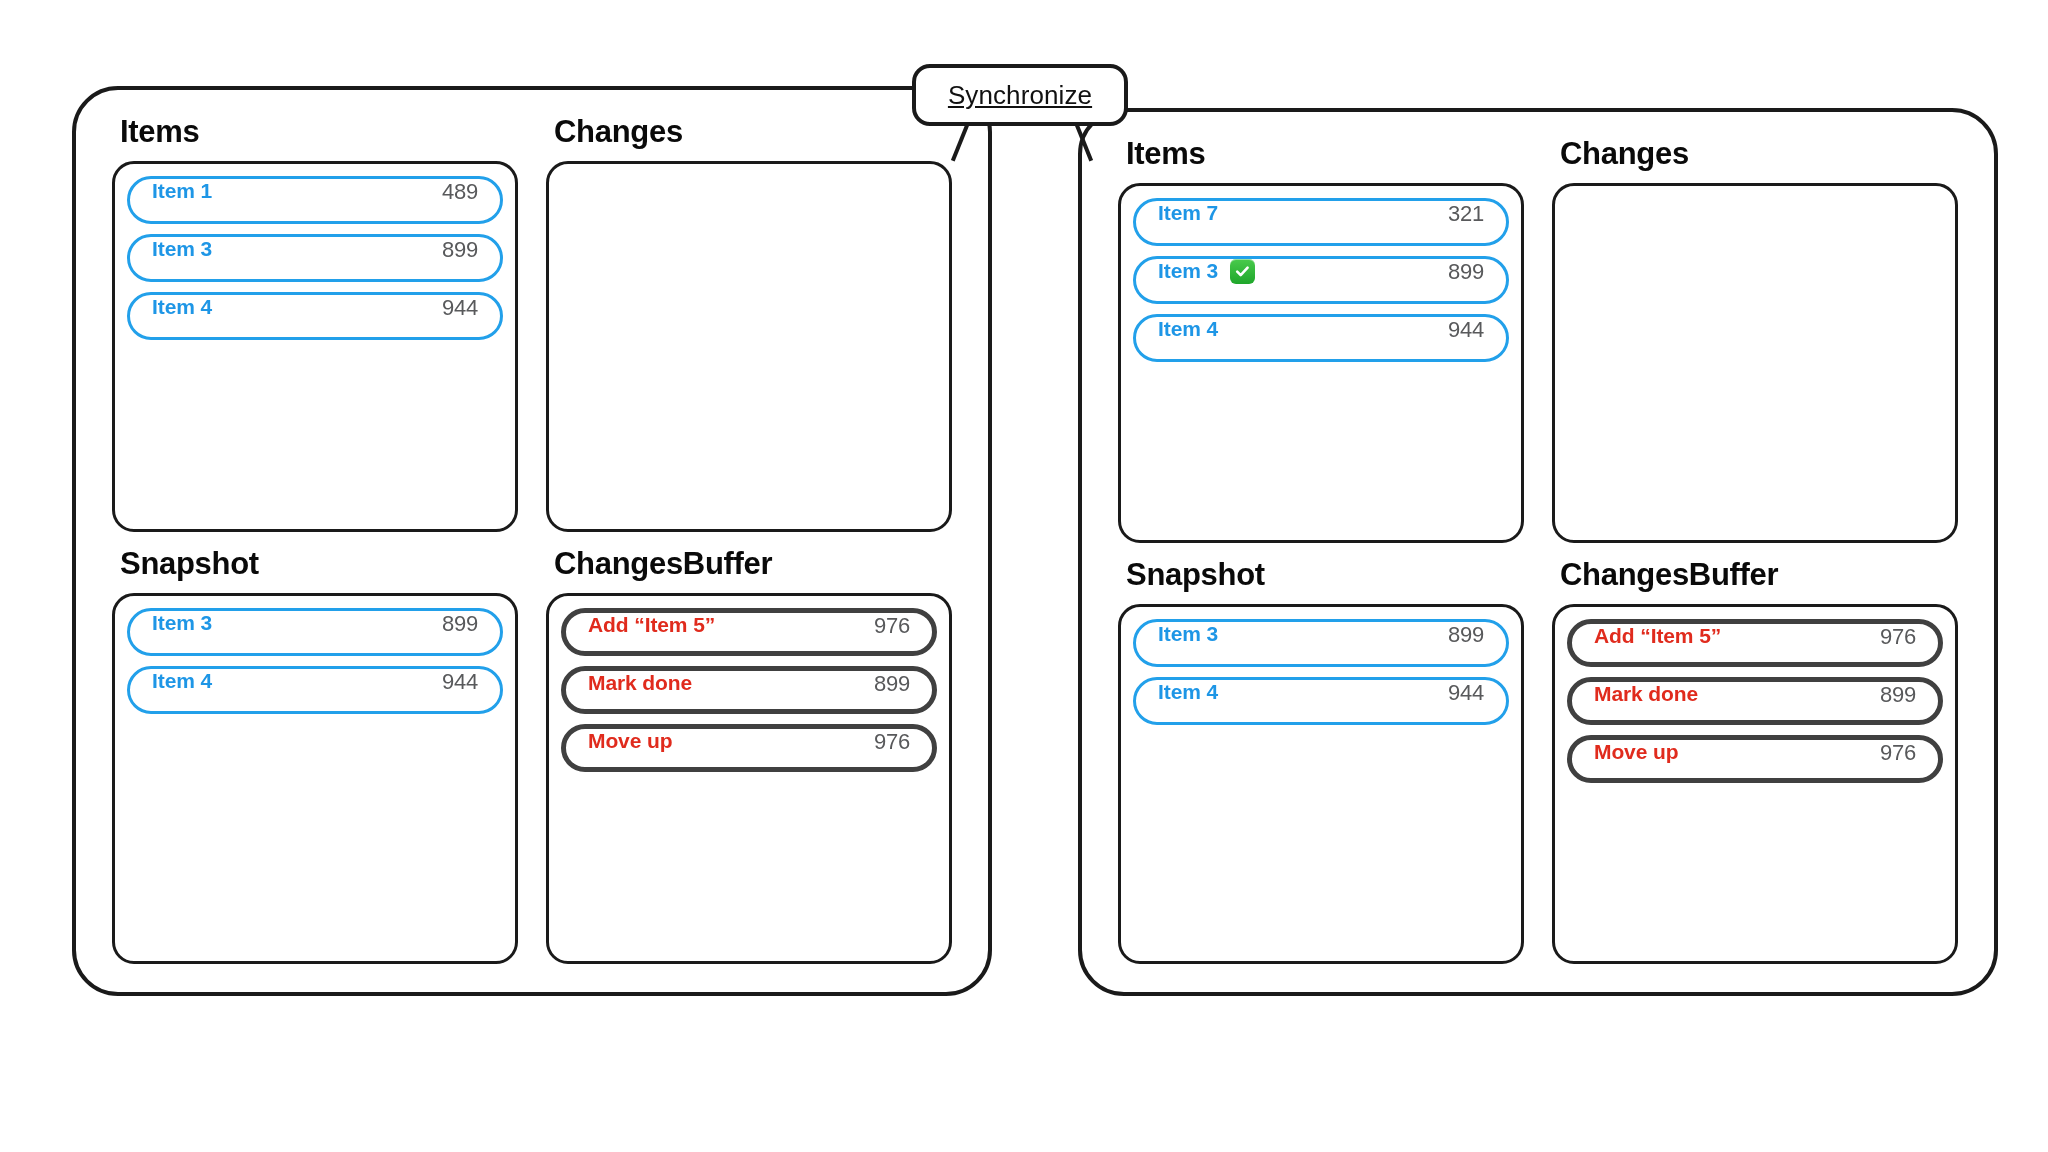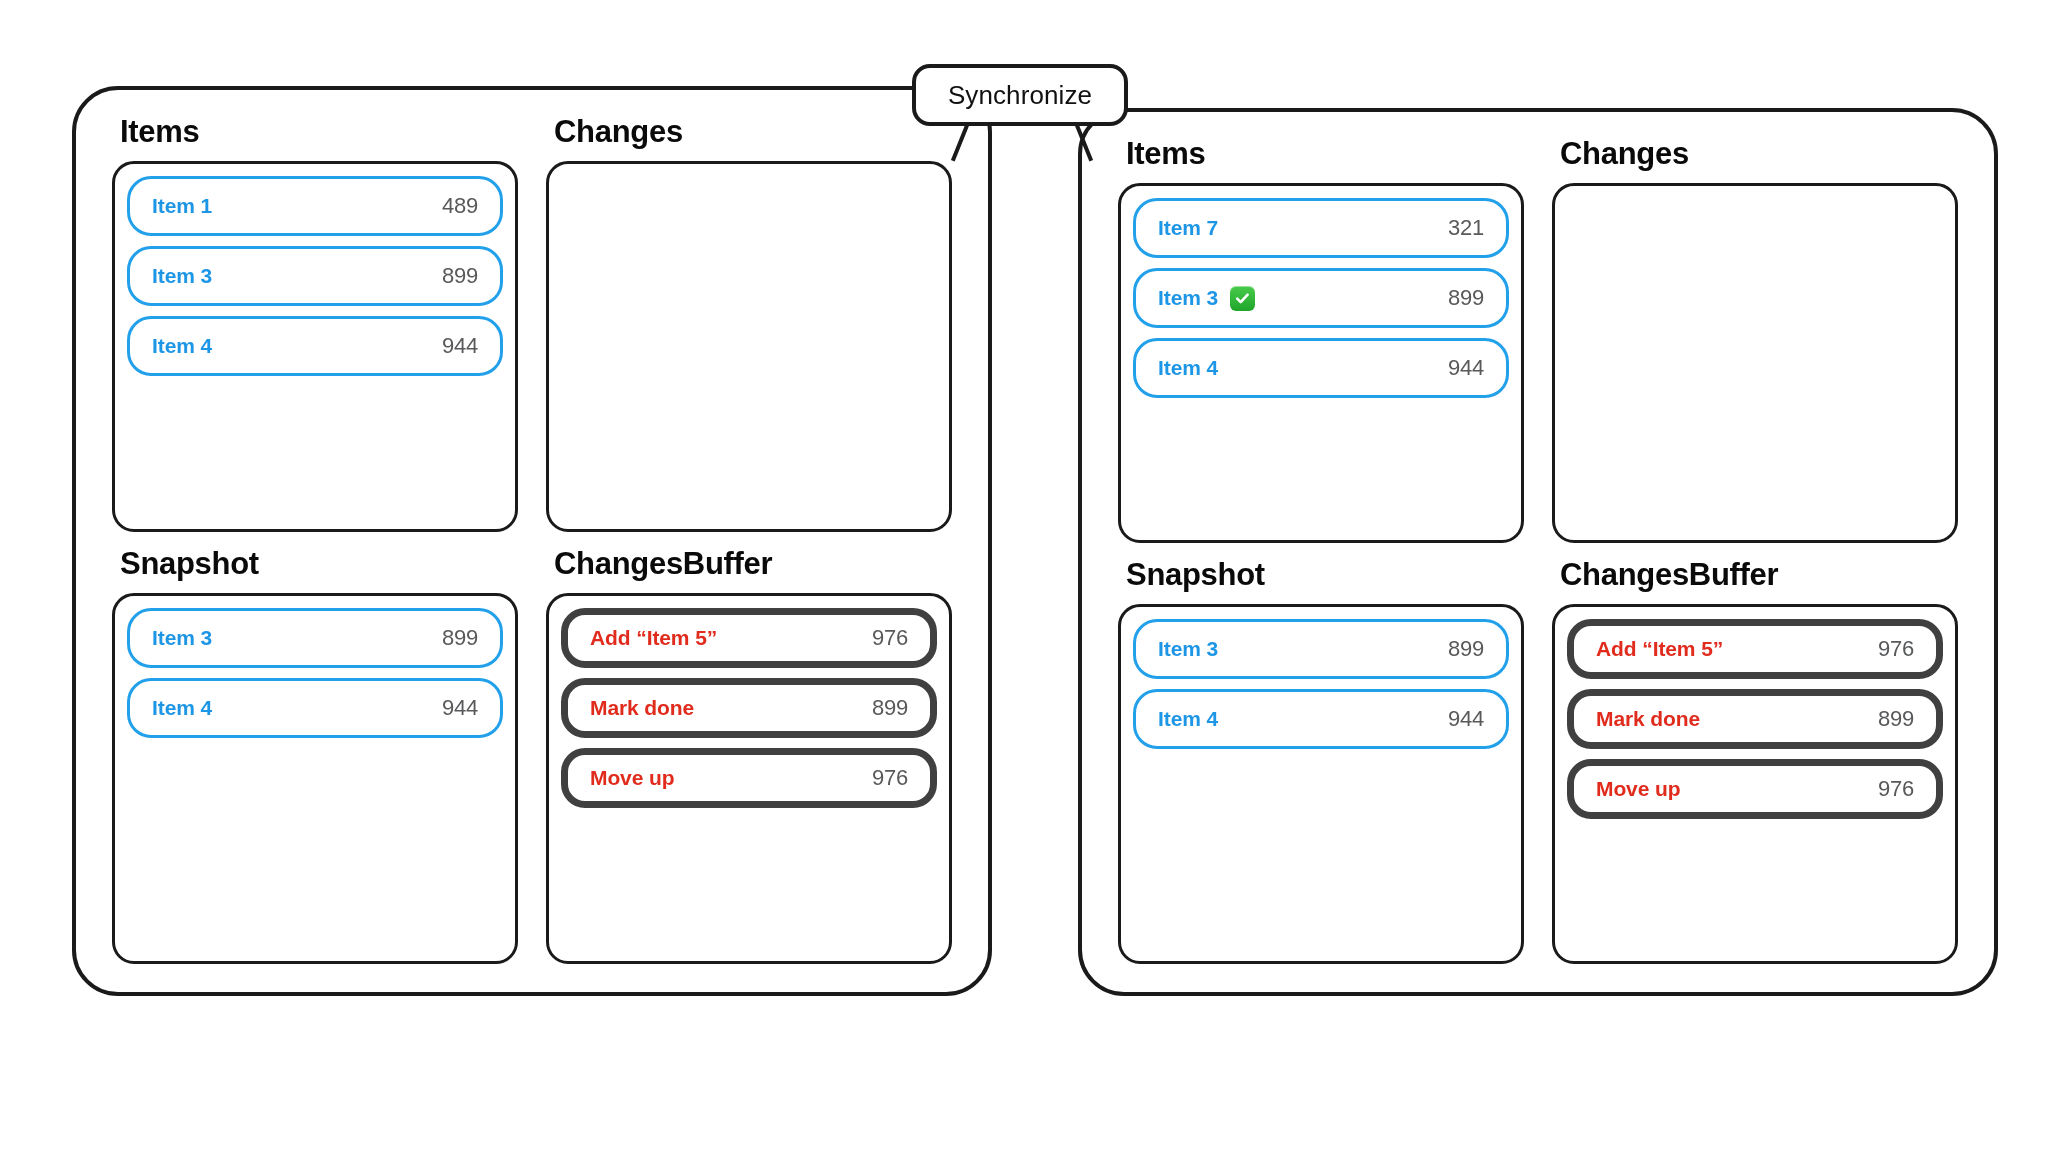--- a/index.html
+++ b/index.html
@@ -27,20 +27,21 @@
     left: 912px; top: 64px;
     width: 216px; height: 62px;
     border: 4px solid #1a1a1a;
     border-radius: 18px;
     background: #fff;
     display: flex; align-items: center; justify-content: center;
     z-index: 6;
     font-size: 26px;
     color: #111;
     letter-spacing: .1px;
+    text-decoration: underline;
   }
   
   .sync-leg {
     position: absolute;
     width: 4px; height: 46px;
     background: #1a1a1a;
     z-index: 4;
   }
   #sync-leg-l { left: 968px;  top: 118px; transform: rotate(22deg); transform-origin: top center;}
   #sync-leg-r { left: 1072px; top: 118px; transform: rotate(-22deg); transform-origin: top center;}
@@ -74,29 +75,28 @@
     display: flex;
     flex-direction: column;
     gap: 10px;
     min-height: 0;
     overflow: hidden;
   }
 
   
   .pill {
     flex: 0 0 auto;
-    height: 60px;
+    height: 48px;
     border-radius: 24px;
     display: flex;
-    align-items: center;
     padding: 0 22px;
     background: #fff;
   }
   .pill.blue  { border: 3px solid #22A0EA; }
-  .pill.red   { border: 7px solid #404040; }
+  .pill.red   { border: 5px solid #404040; }
   .pill-label {
     font-size: 21px;
     font-weight: bold;
     letter-spacing: -0.1px;
     white-space: nowrap;
   }
   .pill.blue .pill-label { color: #1E96E6; }
   .pill.red  .pill-label { color: #E02B1D; }
   .pill-value {
     margin-left: auto;

